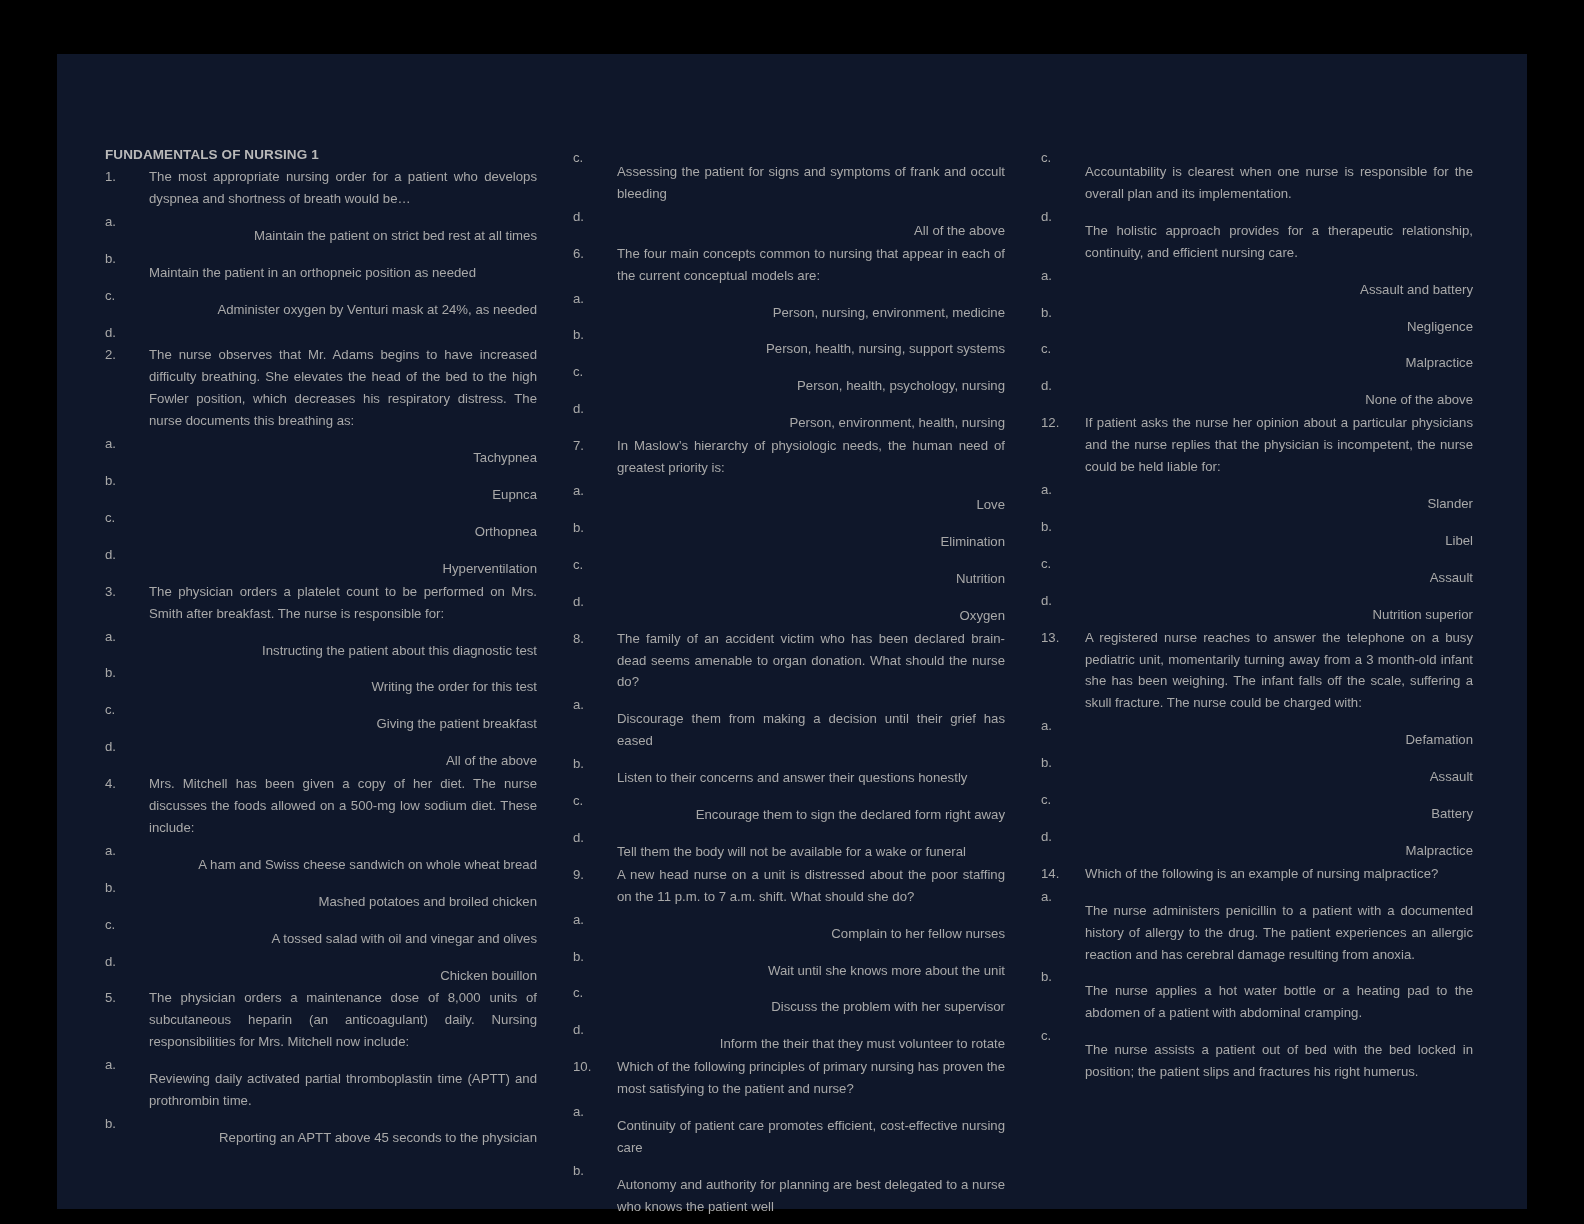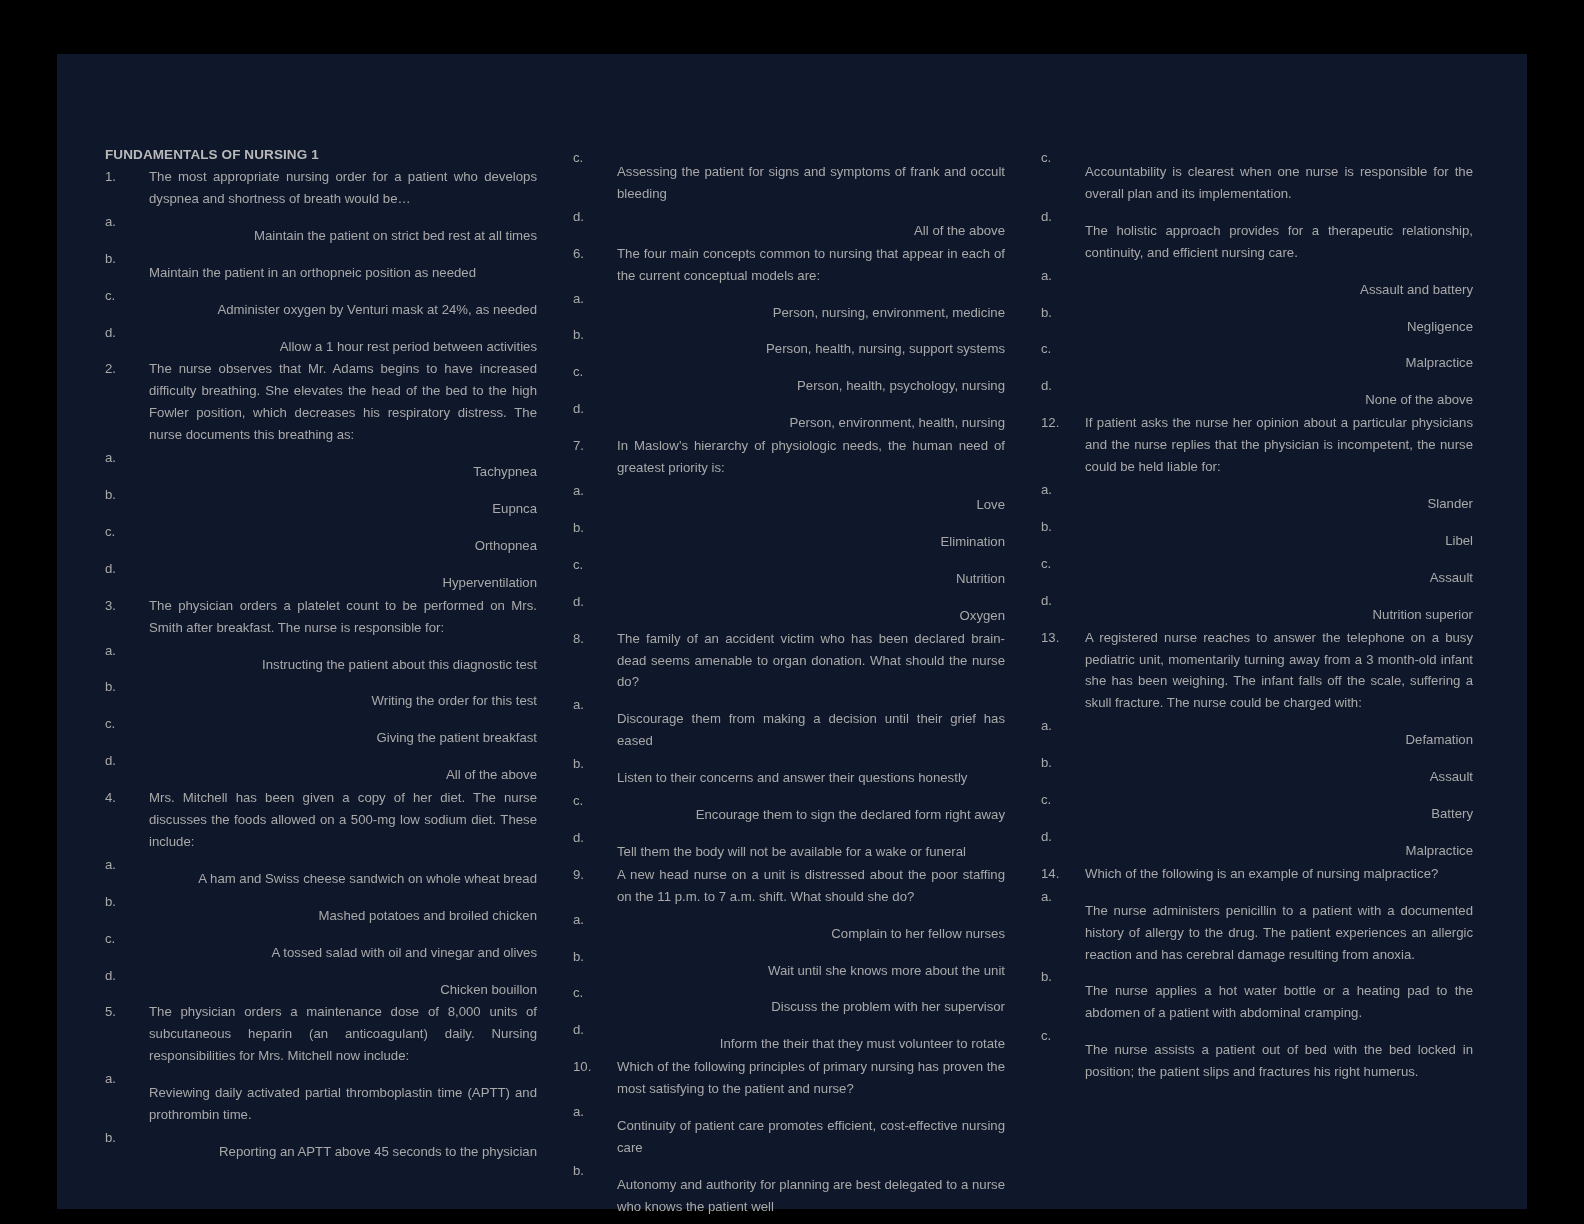--- a/index.html
+++ b/index.html
@@ -86,21 +86,20 @@
           <div class="item opt">
             <div class="marker">b.</div>
             <div class="text">Maintain the patient in an orthopneic position as needed</div>
           </div>
           <div class="item opt">
             <div class="marker">c.</div>
             <div class="text nojust">Administer oxygen by Venturi mask at 24%, as needed</div>
           </div>
           <div class="item opt">
             <div class="marker">d.</div>
-            <div class="text nojust">Allow a 1 hour rest period between activities</div>
           </div>
           <div class="item q">
             <div class="marker">2.</div>
             <div class="text">The nurse observes that Mr. Adams begins to have increased difficulty breathing. She elevates the head of the bed to the high Fowler position, which decreases his respiratory distress. The nurse documents this breathing as:</div>
           </div>
           <div class="item opt">
             <div class="marker">a.</div>
             <div class="text nojust">Tachypnea</div>
           </div>
           <div class="item opt">

